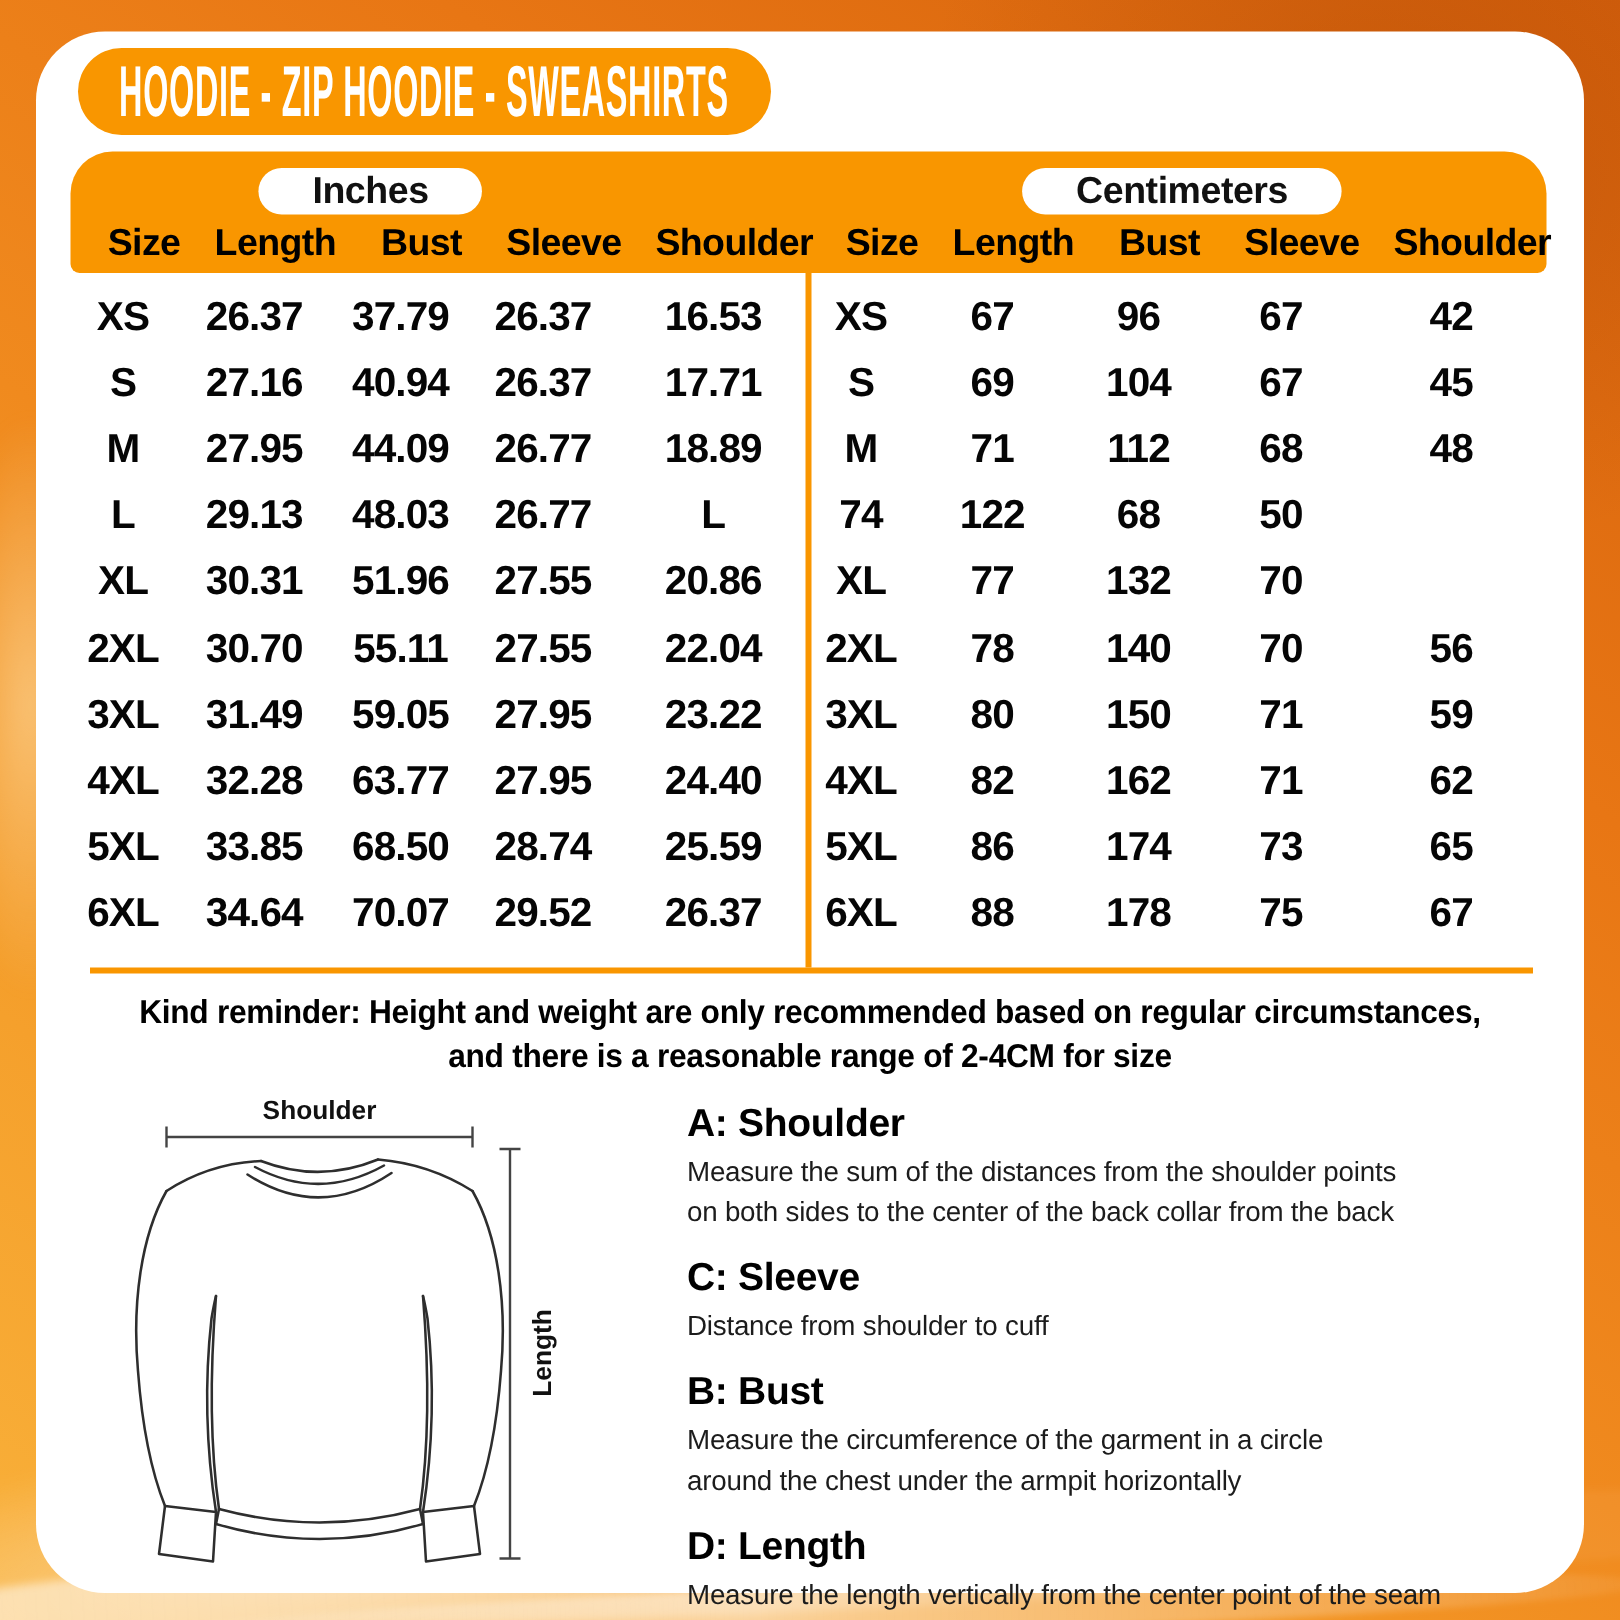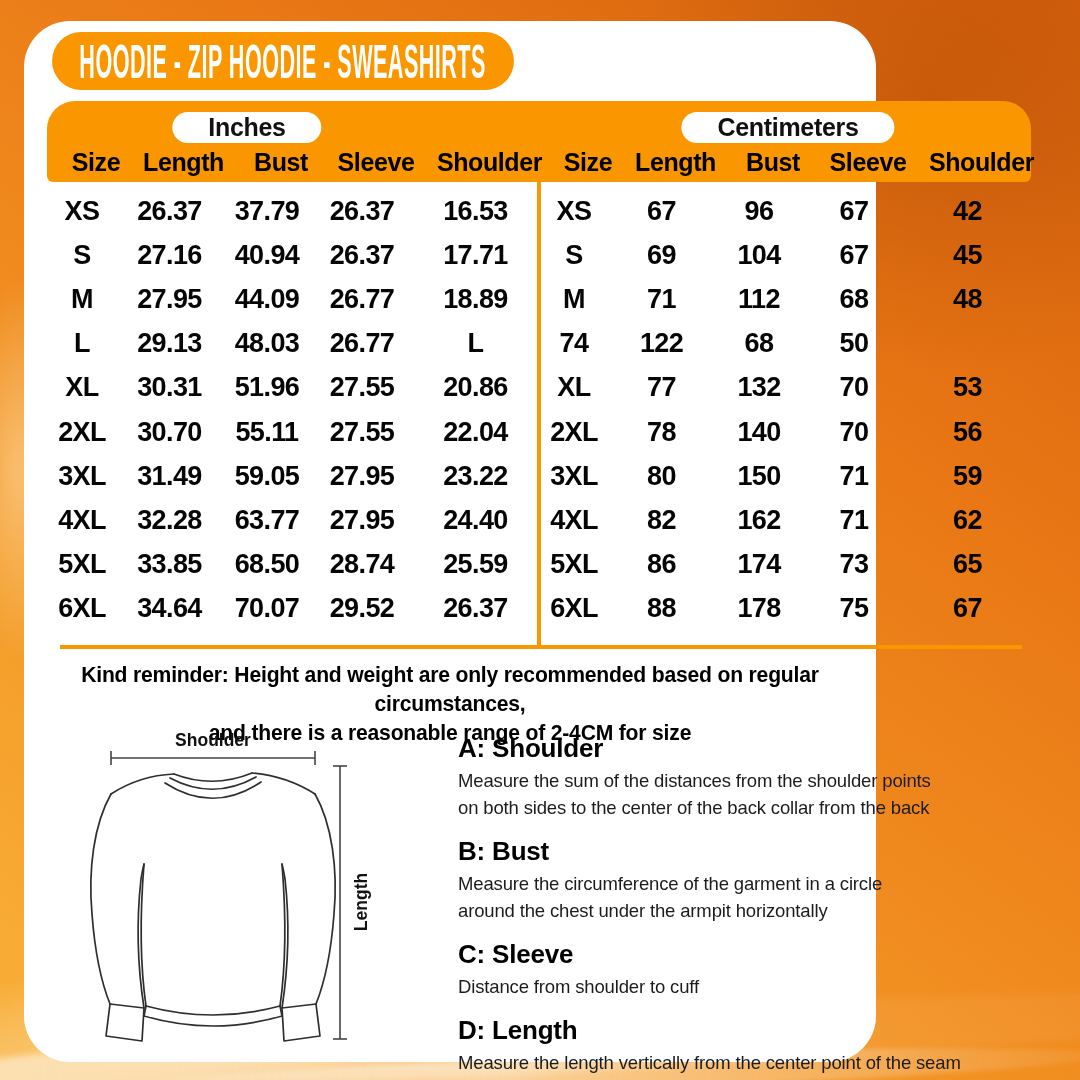--- a/index.html
+++ b/index.html
@@ -28,21 +28,21 @@
   .s3{left:-40px;top:260px;width:120px;height:420px;
       background:radial-gradient(ellipse at center,rgba(255,230,180,.55) 0%,rgba(255,255,255,0) 65%);
       filter:blur(6px);}
   .s4{right:-200px;top:-200px;width:700px;height:600px;
       background:radial-gradient(ellipse at center,rgba(150,55,0,.28) 0%,rgba(150,55,0,0) 65%);}
   .s5{left:100px;bottom:-10px;width:1000px;height:34px;
       background:linear-gradient(90deg,rgba(255,255,255,.0),rgba(255,255,255,.5) 40%,rgba(255,255,255,.05));
       border-radius:50%;transform:rotate(-2deg);filter:blur(2px);}
 
   .card{
-    position:absolute;left:24px;top:21px;width:852px;height:1041px;
+    position:absolute;left:24px;top:21px;width:1032px;height:1041px;
     background:#ffffff;border-radius:46px;
   }
 
   
   .title-pill{
     position:absolute;left:28px;top:11px;width:462px;height:58px;
     background:var(--brand);border-radius:29px;
     display:flex;align-items:center;justify-content:center;overflow:hidden;
   }
   .title-pill span{
@@ -187,21 +187,20 @@
         <div class="trow">
           <div class="tcell">XL</div>
           <div class="tcell">30.31</div>
           <div class="tcell">51.96</div>
           <div class="tcell">27.55</div>
           <div class="tcell">20.86</div>
           <div class="tcell">XL</div>
           <div class="tcell">77</div>
           <div class="tcell">132</div>
           <div class="tcell">70</div>
-          <div class="tcell">53</div>
         </div>
         <div class="trow">
           <div class="tcell">2XL</div>
           <div class="tcell">30.70</div>
           <div class="tcell">55.11</div>
           <div class="tcell">27.55</div>
           <div class="tcell">22.04</div>
           <div class="tcell">2XL</div>
           <div class="tcell">78</div>
           <div class="tcell">140</div>
@@ -307,27 +306,27 @@
       <text id="length-label" x="0" y="0" text-anchor="middle" transform="translate(281,173) rotate(-90)" font-family="Liberation Sans, sans-serif" font-size="17.5" font-weight="600" fill="#111">Length</text>
     </svg>
 
     <div class="guide">
       <div class="guide-item">
         <div class="guide-title">A: Shoulder</div>
         <div class="guide-desc">Measure the sum of the distances from the shoulder points
 on both sides to the center of the back collar from the back</div>
       </div>
       <div class="guide-item">
+        <div class="guide-title">C: Sleeve</div>
+        <div class="guide-desc">Distance from shoulder to cuff</div>
+      </div>
+      <div class="guide-item">
         <div class="guide-title">B: Bust</div>
         <div class="guide-desc">Measure the circumference of the garment in a circle
 around the chest under the armpit horizontally</div>
-      </div>
-      <div class="guide-item">
-        <div class="guide-title">C: Sleeve</div>
-        <div class="guide-desc">Distance from shoulder to cuff</div>
       </div>
       <div class="guide-item">
         <div class="guide-title">D: Length</div>
         <div class="guide-desc">Measure the length vertically from the center point of the seam
 between the back collar and the garment to the edge of the hem</div>
       </div>
     </div>
 
   </div>
 </div>

